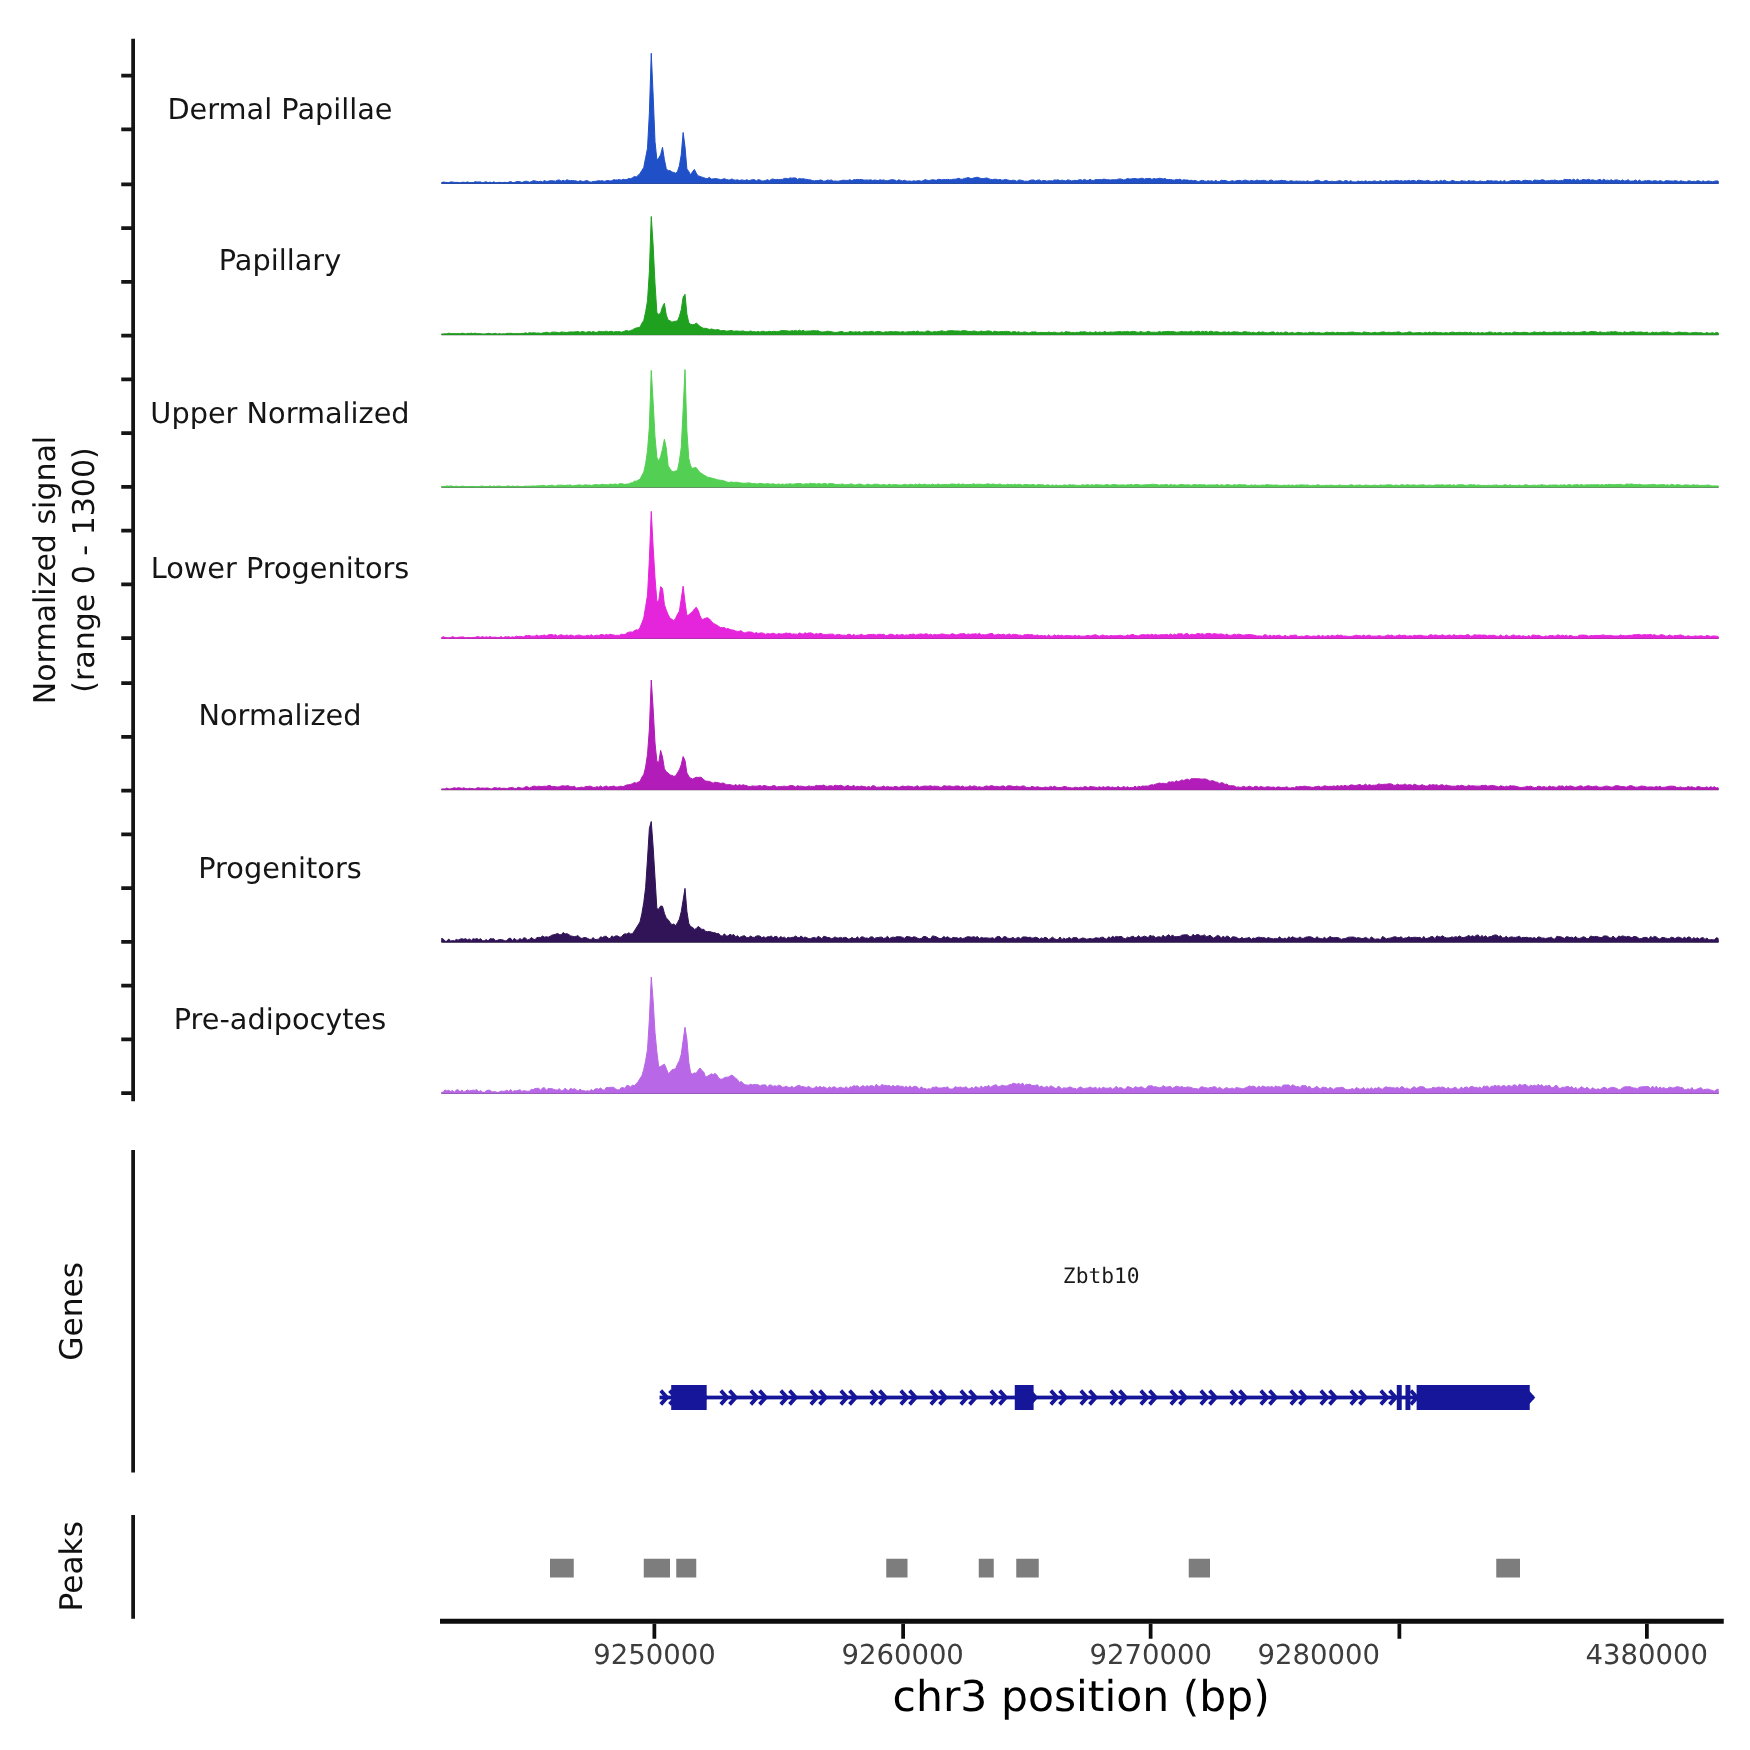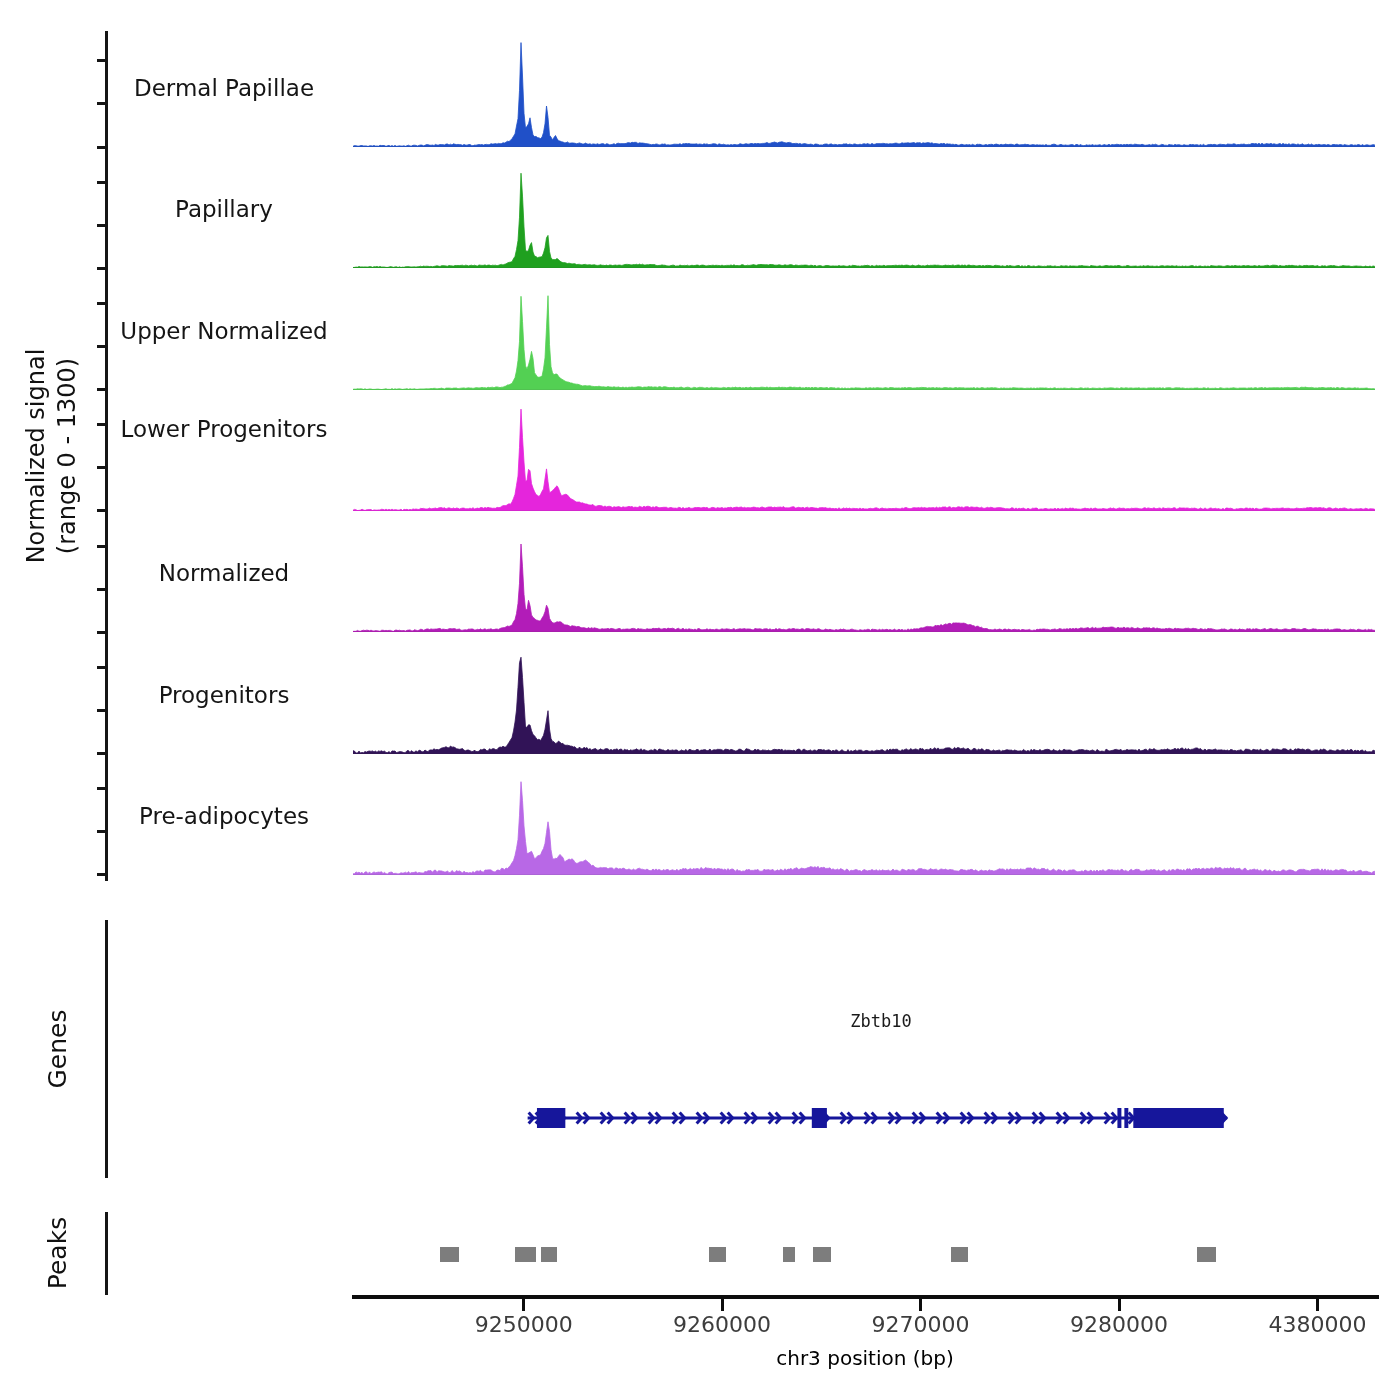--- a/index.html
+++ b/index.html
@@ -15,21 +15,21 @@
   #peaks-label{left:57px;top:1253px;}
   #ylab{position:absolute;left:52px;top:456px;transform:translate(-50%,-50%) rotate(-90deg);
         text-align:center;font-size:24px;color:#111;line-height:1.3;white-space:nowrap;}
   #ylab span{display:block;}
   .tlab{position:absolute;left:98px;width:252px;text-align:center;font-size:23px;color:#151515;}
   .ytick{position:absolute;width:9px;height:3px;background:#151515;left:97px;}
   #xaxis-line{position:absolute;left:352px;top:1295px;width:1027px;height:4px;background:#0d0d0d;}
   .xtick{position:absolute;width:3px;height:12px;background:#0d0d0d;top:1299px;}
   .xticklab{position:absolute;top:1312px;transform:translateX(-50%);font-size:22px;color:#3d3d3d;}
   #x-title{position:absolute;left:865px;top:1358px;transform:translate(-50%,-50%);
-           font-size:20px;color:#000;white-space:nowrap;}
+           font-size:34px;color:#000;white-space:nowrap;}
   #gene-name{position:absolute;left:881px;top:1021px;transform:translate(-50%,-50%);
              font-family:"DejaVu Sans Mono",monospace;font-size:17px;color:#1a1a1a;}
   .tracksvg{position:absolute;left:353px;}
   #gene-svg{position:absolute;left:353px;top:1100px;}
   .peak{position:absolute;top:1247px;height:15px;}
 </style>
 </head>
 <body>
 
 <div id="stage">
@@ -70,21 +70,21 @@
       <polygon points="0,121.5 0.0,121.3 1.5,121.1 3.0,121.2 4.5,120.7 6.0,121.0 7.5,120.7 9.0,120.9 10.5,121.4 12.0,120.8 13.5,121.4 15.0,121.3 16.5,120.9 18.0,121.0 19.5,121.4 21.0,121.4 22.5,121.3 24.0,121.1 25.5,121.1 27.0,121.4 28.5,121.5 30.0,121.4 31.5,121.0 33.0,120.8 34.5,121.3 36.0,121.3 37.5,121.4 39.0,120.6 40.5,121.4 42.0,120.8 43.5,121.2 45.0,120.9 46.5,120.8 48.0,121.1 49.5,121.4 51.0,121.2 52.5,120.9 54.0,120.7 55.5,121.3 57.0,120.8 58.5,121.1 60.0,121.1 61.5,120.8 63.0,121.3 64.5,121.3 66.0,121.1 67.5,120.9 69.0,121.0 70.5,120.9 72.0,120.9 73.5,120.7 75.0,120.9 76.5,120.7 78.0,120.6 79.5,120.6 81.0,120.3 82.5,120.4 84.0,120.9 85.5,120.5 87.0,120.5 88.5,120.1 90.0,120.6 91.5,120.9 93.0,120.1 94.5,120.1 96.0,120.1 97.5,120.2 99.0,120.5 100.5,120.1 102.0,120.1 103.5,120.0 105.0,120.7 106.5,120.4 108.0,120.2 109.5,120.0 111.0,119.9 112.5,120.3 114.0,120.1 115.5,119.8 117.0,120.1 118.5,120.0 120.0,120.4 121.5,120.0 123.0,119.7 124.5,119.7 126.0,120.0 127.5,119.7 129.0,119.4 130.5,119.7 132.0,119.7 133.5,120.0 135.0,119.2 136.5,119.6 138.0,119.4 139.5,119.2 141.0,119.8 142.5,119.0 144.0,118.9 145.5,119.2 147.0,119.6 148.5,119.2 150.0,119.2 151.5,118.4 153.0,118.1 154.5,116.9 156.0,116.9 157.5,116.1 159.0,115.4 160.5,112.4 162.0,109.7 163.5,103.0 165.0,92.5 166.5,73.3 168.0,28.3 169.5,53.5 171.0,81.6 172.5,97.9 174.0,100.9 175.5,97.1 177.0,91.3 178.5,83.4 180.0,90.4 181.5,104.7 183.0,106.9 184.5,109.1 186.0,109.3 187.5,108.8 189.0,108.3 190.5,100.9 192.0,89.9 193.5,59.8 195.0,27.7 196.5,76.6 198.0,98.7 199.5,104.8 201.0,106.8 202.5,106.1 204.0,106.1 205.5,108.2 207.0,110.0 208.5,110.9 210.0,111.9 211.5,112.7 213.0,113.7 214.5,113.9 216.0,114.3 217.5,114.9 219.0,115.1 220.5,115.7 222.0,116.0 223.5,116.2 225.0,116.3 226.5,116.8 228.0,117.4 229.5,117.9 231.0,117.8 232.5,117.6 234.0,118.0 235.5,117.8 237.0,117.8 238.5,118.2 240.0,118.4 241.5,118.6 243.0,118.6 244.5,118.5 246.0,118.2 247.5,118.6 249.0,118.9 250.5,118.7 252.0,119.1 253.5,119.1 255.0,118.6 256.5,118.9 258.0,119.1 259.5,119.2 261.0,118.8 262.5,119.2 264.0,119.3 265.5,118.9 267.0,119.6 268.5,119.5 270.0,119.1 271.5,119.7 273.0,119.2 274.5,119.7 276.0,119.2 277.5,119.3 279.0,119.0 280.5,119.3 282.0,119.3 283.5,119.0 285.0,118.8 286.5,118.8 288.0,119.0 289.5,119.5 291.0,119.1 292.5,119.1 294.0,119.2 295.5,118.6 297.0,119.0 298.5,118.7 300.0,119.3 301.5,118.9 303.0,119.0 304.5,119.4 306.0,118.7 307.5,118.8 309.0,119.5 310.5,118.8 312.0,118.8 313.5,119.0 315.0,119.5 316.5,119.6 318.0,119.5 319.5,119.5 321.0,119.1 322.5,119.8 324.0,119.7 325.5,119.7 327.0,119.3 328.5,119.1 330.0,119.9 331.5,119.9 333.0,119.5 334.5,119.2 336.0,119.4 337.5,120.0 339.0,120.2 340.5,119.4 342.0,119.4 343.5,120.0 345.0,119.8 346.5,119.3 348.0,119.4 349.5,119.4 351.0,120.0 352.5,119.9 354.0,119.6 355.5,120.0 357.0,120.0 358.5,119.3 360.0,120.0 361.5,119.7 363.0,119.7 364.5,119.8 366.0,120.0 367.5,120.0 369.0,120.0 370.5,119.4 372.0,119.8 373.5,120.0 375.0,119.4 376.5,119.6 378.0,120.0 379.5,119.3 381.0,119.8 382.5,119.1 384.0,119.8 385.5,119.6 387.0,119.3 388.5,119.9 390.0,119.7 391.5,119.9 393.0,119.3 394.5,119.8 396.0,119.8 397.5,119.1 399.0,119.9 400.5,119.7 402.0,119.6 403.5,119.6 405.0,119.7 406.5,119.6 408.0,119.2 409.5,119.2 411.0,119.4 412.5,119.6 414.0,119.0 415.5,119.8 417.0,119.2 418.5,119.5 420.0,119.7 421.5,119.6 423.0,119.6 424.5,119.5 426.0,119.0 427.5,119.6 429.0,119.3 430.5,119.4 432.0,119.4 433.5,119.7 435.0,119.6 436.5,119.1 438.0,119.1 439.5,119.6 441.0,119.2 442.5,119.4 444.0,119.7 445.5,119.6 447.0,119.1 448.5,119.9 450.0,119.8 451.5,120.0 453.0,119.3 454.5,119.8 456.0,119.5 457.5,120.0 459.0,119.3 460.5,119.9 462.0,119.4 463.5,119.6 465.0,120.2 466.5,119.6 468.0,119.6 469.5,119.7 471.0,120.0 472.5,119.7 474.0,119.5 475.5,120.3 477.0,119.7 478.5,119.6 480.0,119.9 481.5,119.8 483.0,120.5 484.5,119.9 486.0,119.9 487.5,120.6 489.0,119.9 490.5,120.5 492.0,119.9 493.5,120.6 495.0,120.2 496.5,120.5 498.0,120.0 499.5,120.0 501.0,120.3 502.5,119.7 504.0,120.0 505.5,119.9 507.0,120.1 508.5,120.3 510.0,120.3 511.5,120.3 513.0,119.7 514.5,120.2 516.0,119.9 517.5,119.7 519.0,120.3 520.5,119.7 522.0,120.2 523.5,119.7 525.0,119.8 526.5,119.9 528.0,120.0 529.5,120.2 531.0,120.0 532.5,119.6 534.0,120.0 535.5,120.2 537.0,119.6 538.5,119.5 540.0,119.8 541.5,120.1 543.0,120.0 544.5,120.0 546.0,119.9 547.5,120.2 549.0,119.8 550.5,119.9 552.0,119.5 553.5,120.1 555.0,119.7 556.5,119.5 558.0,119.8 559.5,120.1 561.0,120.0 562.5,119.9 564.0,119.7 565.5,119.8 567.0,119.7 568.5,119.4 570.0,119.5 571.5,119.5 573.0,119.7 574.5,120.1 576.0,119.8 577.5,119.9 579.0,119.8 580.5,119.6 582.0,120.3 583.5,119.5 585.0,120.1 586.5,119.8 588.0,120.2 589.5,120.1 591.0,119.7 592.5,119.5 594.0,119.8 595.5,120.0 597.0,119.8 598.5,119.9 600.0,120.3 601.5,119.8 603.0,119.6 604.5,120.0 606.0,119.8 607.5,119.7 609.0,119.9 610.5,119.7 612.0,120.2 613.5,120.0 615.0,120.0 616.5,120.0 618.0,119.9 619.5,120.0 621.0,119.6 622.5,120.4 624.0,119.8 625.5,120.1 627.0,120.3 628.5,119.6 630.0,119.8 631.5,120.2 633.0,120.2 634.5,119.7 636.0,120.1 637.5,119.8 639.0,119.7 640.5,119.9 642.0,119.8 643.5,119.9 645.0,120.4 646.5,120.5 648.0,119.9 649.5,120.3 651.0,119.9 652.5,120.3 654.0,120.2 655.5,120.3 657.0,120.0 658.5,120.2 660.0,119.7 661.5,119.8 663.0,120.0 664.5,120.0 666.0,120.2 667.5,120.0 669.0,120.1 670.5,120.3 672.0,120.5 673.5,120.2 675.0,120.2 676.5,120.3 678.0,119.9 679.5,120.4 681.0,120.0 682.5,120.5 684.0,120.0 685.5,120.2 687.0,119.9 688.5,119.9 690.0,120.0 691.5,120.1 693.0,119.9 694.5,120.3 696.0,120.6 697.5,120.1 699.0,120.6 700.5,120.0 702.0,119.8 703.5,120.6 705.0,120.3 706.5,120.4 708.0,120.2 709.5,120.4 711.0,120.1 712.5,120.2 714.0,120.4 715.5,120.5 717.0,120.4 718.5,119.9 720.0,120.3 721.5,120.3 723.0,120.5 724.5,120.5 726.0,120.3 727.5,119.8 729.0,120.0 730.5,120.5 732.0,120.1 733.5,120.2 735.0,119.9 736.5,120.5 738.0,120.5 739.5,120.0 741.0,120.2 742.5,120.3 744.0,120.5 745.5,120.2 747.0,120.1 748.5,120.5 750.0,120.4 751.5,119.9 753.0,120.2 754.5,120.1 756.0,120.0 757.5,119.8 759.0,119.9 760.5,120.0 762.0,120.5 763.5,120.0 765.0,120.2 766.5,120.5 768.0,119.7 769.5,119.9 771.0,120.3 772.5,119.8 774.0,119.9 775.5,120.2 777.0,120.0 778.5,119.9 780.0,120.3 781.5,120.1 783.0,120.0 784.5,120.0 786.0,119.8 787.5,120.3 789.0,120.2 790.5,120.1 792.0,120.2 793.5,120.4 795.0,120.0 796.5,119.9 798.0,119.9 799.5,120.0 801.0,119.8 802.5,120.2 804.0,120.0 805.5,120.0 807.0,119.8 808.5,120.3 810.0,119.8 811.5,120.5 813.0,119.9 814.5,119.8 816.0,119.8 817.5,119.8 819.0,120.4 820.5,120.3 822.0,119.9 823.5,119.7 825.0,119.9 826.5,119.8 828.0,120.3 829.5,119.9 831.0,120.2 832.5,120.5 834.0,120.3 835.5,120.4 837.0,120.3 838.5,120.2 840.0,120.4 841.5,120.1 843.0,120.1 844.5,119.9 846.0,120.5 847.5,120.3 849.0,120.4 850.5,119.8 852.0,120.0 853.5,120.5 855.0,119.8 856.5,120.4 858.0,120.4 859.5,120.3 861.0,120.4 862.5,120.0 864.0,120.6 865.5,120.5 867.0,119.8 868.5,119.9 870.0,120.4 871.5,120.4 873.0,120.2 874.5,120.1 876.0,120.4 877.5,120.1 879.0,120.1 880.5,119.7 882.0,120.1 883.5,120.2 885.0,120.4 886.5,120.0 888.0,120.1 889.5,120.0 891.0,120.0 892.5,120.0 894.0,120.4 895.5,119.9 897.0,120.1 898.5,119.8 900.0,120.4 901.5,119.8 903.0,119.7 904.5,120.3 906.0,119.9 907.5,119.8 909.0,119.6 910.5,120.2 912.0,119.6 913.5,120.1 915.0,120.1 916.5,119.8 918.0,119.9 919.5,119.8 921.0,119.8 922.5,119.8 924.0,119.8 925.5,119.7 927.0,120.1 928.5,119.6 930.0,120.1 931.5,119.6 933.0,119.8 934.5,119.4 936.0,119.7 937.5,119.7 939.0,119.8 940.5,119.6 942.0,119.6 943.5,119.4 945.0,119.9 946.5,120.0 948.0,119.2 949.5,119.3 951.0,119.4 952.5,119.1 954.0,119.6 955.5,119.6 957.0,119.7 958.5,119.4 960.0,119.8 961.5,120.0 963.0,119.9 964.5,120.0 966.0,119.7 967.5,119.8 969.0,119.5 970.5,119.5 972.0,120.0 973.5,119.9 975.0,119.8 976.5,119.8 978.0,119.6 979.5,120.1 981.0,119.8 982.5,120.3 984.0,119.5 985.5,119.7 987.0,120.4 988.5,119.6 990.0,119.8 991.5,120.1 993.0,120.4 994.5,120.0 996.0,119.9 997.5,120.0 999.0,120.3 1000.5,120.1 1002.0,119.8 1003.5,120.2 1005.0,119.9 1006.5,120.4 1008.0,120.3 1009.5,120.3 1011.0,120.3 1012.5,120.1 1014.0,120.0 1015.5,120.6 1017.0,120.7 1018.5,120.7 1020.0,120.7 1021.5,120.7 1022,121.5" fill="#53d053" stroke="#53d053" stroke-width="0.8"></polygon>
     </svg>
     <div class="tlab" style="top: 317.66px;">Upper Normalized</div>
     <div class="ytick" style="top: 388.16px;"></div>
     <div class="ytick" style="top: 345.083px;"></div>
     <div class="ytick" style="top: 302.006px;"></div>
     <svg width="1022" height="124" viewBox="0 0 1022 124" class="tracksvg" style="top: 388.99px;">
       <line x1="0" x2="1022" y1="121.5" y2="121.5" stroke="#404040" stroke-width="1.2"></line>
       <polygon points="0,121.5 0.0,121.2 1.5,120.4 3.0,120.8 4.5,121.5 6.0,121.4 7.5,121.1 9.0,120.2 10.5,120.9 12.0,121.5 13.5,120.8 15.0,120.7 16.5,120.5 18.0,120.6 19.5,121.5 21.0,120.9 22.5,121.0 24.0,121.2 25.5,120.9 27.0,121.0 28.5,120.3 30.0,120.4 31.5,120.9 33.0,120.2 34.5,120.9 36.0,120.4 37.5,120.9 39.0,120.2 40.5,120.9 42.0,120.7 43.5,120.7 45.0,121.2 46.5,120.9 48.0,120.2 49.5,121.5 51.0,120.3 52.5,120.6 54.0,120.3 55.5,120.9 57.0,120.4 58.5,120.8 60.0,119.9 61.5,120.3 63.0,120.0 64.5,120.3 66.0,120.5 67.5,119.4 69.0,119.6 70.5,119.4 72.0,119.9 73.5,119.9 75.0,119.9 76.5,119.0 78.0,119.9 79.5,119.5 81.0,119.4 82.5,119.0 84.0,119.8 85.5,118.9 87.0,118.7 88.5,118.6 90.0,119.3 91.5,118.7 93.0,119.9 94.5,119.2 96.0,118.8 97.5,119.3 99.0,119.7 100.5,118.9 102.0,119.8 103.5,119.0 105.0,119.3 106.5,120.0 108.0,119.4 109.5,119.1 111.0,119.1 112.5,119.7 114.0,119.8 115.5,119.7 117.0,119.2 118.5,119.7 120.0,118.7 121.5,119.9 123.0,119.5 124.5,119.1 126.0,119.6 127.5,118.6 129.0,118.6 130.5,119.3 132.0,118.5 133.5,119.1 135.0,118.3 136.5,118.8 138.0,119.0 139.5,119.3 141.0,119.2 142.5,119.3 144.0,118.4 145.5,118.5 147.0,118.6 148.5,117.4 150.0,116.7 151.5,116.5 153.0,116.7 154.5,115.5 156.0,114.8 157.5,115.2 159.0,113.0 160.5,109.4 162.0,105.4 163.5,96.3 165.0,87.1 166.5,58.4 168.0,20.1 169.5,48.6 171.0,73.1 172.5,92.3 174.0,91.5 175.5,80.3 177.0,81.8 178.5,94.6 180.0,99.1 181.5,102.6 183.0,105.6 184.5,106.4 186.0,107.5 187.5,105.6 189.0,102.4 190.5,99.9 192.0,90.0 193.5,79.9 195.0,92.7 196.5,103.4 198.0,103.0 199.5,101.4 201.0,100.3 202.5,98.2 204.0,96.8 205.5,99.2 207.0,103.6 208.5,106.7 210.0,106.2 211.5,105.5 213.0,105.2 214.5,106.1 216.0,107.8 217.5,109.5 219.0,110.3 220.5,111.1 222.0,112.2 223.5,113.0 225.0,113.1 226.5,113.0 228.0,114.1 229.5,113.8 231.0,114.6 232.5,114.9 234.0,115.1 235.5,115.8 237.0,116.1 238.5,116.0 240.0,115.5 241.5,117.0 243.0,117.4 244.5,116.7 246.0,116.5 247.5,116.6 249.0,116.9 250.5,117.8 252.0,117.0 253.5,117.9 255.0,117.4 256.5,117.3 258.0,117.7 259.5,118.6 261.0,117.7 262.5,118.1 264.0,118.0 265.5,117.5 267.0,118.1 268.5,118.6 270.0,117.8 271.5,118.2 273.0,118.2 274.5,117.8 276.0,117.4 277.5,117.8 279.0,117.5 280.5,118.4 282.0,118.1 283.5,118.3 285.0,118.5 286.5,117.3 288.0,117.9 289.5,118.3 291.0,117.2 292.5,118.0 294.0,117.3 295.5,117.3 297.0,117.7 298.5,118.6 300.0,117.8 301.5,118.4 303.0,117.6 304.5,118.0 306.0,118.8 307.5,118.6 309.0,118.5 310.5,118.3 312.0,118.3 313.5,118.3 315.0,119.3 316.5,118.7 318.0,118.5 319.5,118.9 321.0,119.2 322.5,119.1 324.0,119.4 325.5,118.4 327.0,118.5 328.5,119.6 330.0,118.5 331.5,119.6 333.0,119.1 334.5,119.1 336.0,118.4 337.5,119.2 339.0,119.4 340.5,119.0 342.0,118.6 343.5,118.6 345.0,118.5 346.5,118.5 348.0,119.1 349.5,118.5 351.0,118.4 352.5,118.7 354.0,118.4 355.5,119.4 357.0,119.4 358.5,118.5 360.0,118.4 361.5,118.8 363.0,119.4 364.5,118.6 366.0,119.1 367.5,118.9 369.0,118.5 370.5,119.3 372.0,118.9 373.5,119.1 375.0,118.5 376.5,118.5 378.0,118.2 379.5,119.1 381.0,118.6 382.5,118.3 384.0,118.1 385.5,118.6 387.0,118.2 388.5,118.0 390.0,119.0 391.5,118.3 393.0,119.1 394.5,118.6 396.0,118.8 397.5,118.8 399.0,118.5 400.5,118.1 402.0,118.3 403.5,118.7 405.0,118.7 406.5,119.0 408.0,118.2 409.5,118.0 411.0,118.8 412.5,118.9 414.0,118.4 415.5,118.0 417.0,118.0 418.5,117.9 420.0,118.8 421.5,118.1 423.0,118.6 424.5,118.2 426.0,118.2 427.5,118.0 429.0,118.5 430.5,117.6 432.0,118.9 433.5,118.7 435.0,118.9 436.5,118.7 438.0,118.2 439.5,117.8 441.0,117.8 442.5,119.1 444.0,118.8 445.5,118.3 447.0,118.7 448.5,118.8 450.0,118.3 451.5,119.2 453.0,118.6 454.5,118.2 456.0,119.2 457.5,118.5 459.0,118.5 460.5,118.7 462.0,119.1 463.5,119.1 465.0,119.6 466.5,118.7 468.0,118.8 469.5,118.5 471.0,118.9 472.5,118.6 474.0,119.3 475.5,119.3 477.0,119.0 478.5,119.6 480.0,119.4 481.5,119.7 483.0,119.4 484.5,120.1 486.0,118.8 487.5,120.0 489.0,119.9 490.5,118.9 492.0,119.7 493.5,119.0 495.0,119.7 496.5,119.1 498.0,119.9 499.5,119.4 501.0,119.4 502.5,119.6 504.0,119.6 505.5,119.9 507.0,119.1 508.5,120.0 510.0,119.4 511.5,119.9 513.0,119.9 514.5,120.0 516.0,119.6 517.5,119.3 519.0,119.8 520.5,119.5 522.0,119.0 523.5,118.8 525.0,119.4 526.5,120.0 528.0,119.3 529.5,119.0 531.0,119.8 532.5,119.4 534.0,120.0 535.5,119.4 537.0,119.6 538.5,119.6 540.0,119.5 541.5,119.5 543.0,119.2 544.5,119.5 546.0,119.8 547.5,119.8 549.0,119.0 550.5,119.4 552.0,118.7 553.5,118.5 555.0,119.4 556.5,119.5 558.0,119.7 559.5,118.9 561.0,118.7 562.5,118.8 564.0,118.9 565.5,118.6 567.0,119.1 568.5,118.3 570.0,119.1 571.5,118.5 573.0,119.1 574.5,119.0 576.0,118.7 577.5,118.8 579.0,118.8 580.5,118.5 582.0,119.2 583.5,118.1 585.0,119.2 586.5,118.3 588.0,118.9 589.5,118.0 591.0,118.1 592.5,117.9 594.0,119.1 595.5,118.0 597.0,117.7 598.5,119.1 600.0,118.4 601.5,118.5 603.0,118.9 604.5,117.9 606.0,117.8 607.5,118.3 609.0,117.9 610.5,118.8 612.0,117.9 613.5,117.7 615.0,117.8 616.5,118.5 618.0,117.9 619.5,118.0 621.0,118.4 622.5,118.3 624.0,118.1 625.5,118.6 627.0,119.1 628.5,118.2 630.0,119.2 631.5,119.3 633.0,118.9 634.5,118.3 636.0,119.0 637.5,118.3 639.0,118.5 640.5,119.0 642.0,119.2 643.5,118.8 645.0,118.7 646.5,118.6 648.0,118.8 649.5,119.0 651.0,119.3 652.5,119.8 654.0,119.7 655.5,119.8 657.0,119.9 658.5,118.8 660.0,118.9 661.5,120.1 663.0,119.0 664.5,120.0 666.0,119.2 667.5,119.7 669.0,119.4 670.5,119.1 672.0,120.0 673.5,120.2 675.0,119.3 676.5,120.1 678.0,120.3 679.5,119.2 681.0,119.4 682.5,119.1 684.0,119.1 685.5,120.4 687.0,120.1 688.5,119.9 690.0,120.2 691.5,119.6 693.0,119.5 694.5,119.9 696.0,120.2 697.5,119.8 699.0,120.0 700.5,120.0 702.0,119.2 703.5,120.3 705.0,119.3 706.5,120.1 708.0,119.9 709.5,119.4 711.0,120.2 712.5,119.1 714.0,119.7 715.5,119.8 717.0,119.0 718.5,119.4 720.0,119.1 721.5,119.9 723.0,119.8 724.5,120.0 726.0,120.1 727.5,120.2 729.0,119.9 730.5,119.5 732.0,119.1 733.5,119.5 735.0,119.6 736.5,119.9 738.0,119.0 739.5,120.0 741.0,119.4 742.5,119.1 744.0,119.9 745.5,119.9 747.0,119.9 748.5,119.9 750.0,119.5 751.5,119.7 753.0,120.1 754.5,120.0 756.0,119.5 757.5,118.9 759.0,119.7 760.5,119.0 762.0,119.9 763.5,119.9 765.0,119.4 766.5,118.9 768.0,119.5 769.5,119.3 771.0,119.2 772.5,119.9 774.0,119.7 775.5,119.6 777.0,119.9 778.5,119.2 780.0,119.5 781.5,119.3 783.0,119.2 784.5,119.3 786.0,119.8 787.5,119.8 789.0,120.0 790.5,119.1 792.0,118.7 793.5,119.5 795.0,118.9 796.5,119.2 798.0,119.6 799.5,119.4 801.0,118.8 802.5,119.6 804.0,119.7 805.5,119.2 807.0,119.0 808.5,119.9 810.0,118.7 811.5,119.3 813.0,119.6 814.5,119.2 816.0,119.2 817.5,119.4 819.0,119.6 820.5,118.8 822.0,118.8 823.5,120.0 825.0,119.7 826.5,118.7 828.0,119.1 829.5,119.0 831.0,119.0 832.5,119.2 834.0,119.0 835.5,119.2 837.0,119.8 838.5,119.2 840.0,119.4 841.5,119.1 843.0,119.5 844.5,120.0 846.0,120.1 847.5,118.9 849.0,119.9 850.5,120.1 852.0,118.9 853.5,120.0 855.0,120.2 856.5,119.3 858.0,118.9 859.5,119.7 861.0,119.7 862.5,119.3 864.0,120.1 865.5,119.5 867.0,120.2 868.5,120.3 870.0,119.4 871.5,120.4 873.0,119.0 874.5,119.1 876.0,119.5 877.5,119.2 879.0,119.6 880.5,120.3 882.0,120.4 883.5,119.7 885.0,120.1 886.5,119.5 888.0,119.4 889.5,119.5 891.0,120.1 892.5,119.1 894.0,119.0 895.5,119.7 897.0,119.1 898.5,119.8 900.0,119.1 901.5,120.2 903.0,119.2 904.5,119.7 906.0,120.2 907.5,120.1 909.0,120.1 910.5,119.2 912.0,119.1 913.5,119.0 915.0,119.2 916.5,119.3 918.0,120.1 919.5,119.4 921.0,119.5 922.5,119.4 924.0,119.3 925.5,119.4 927.0,119.4 928.5,119.1 930.0,118.9 931.5,119.5 933.0,119.4 934.5,119.3 936.0,119.3 937.5,119.7 939.0,119.8 940.5,119.8 942.0,119.7 943.5,119.0 945.0,119.4 946.5,119.5 948.0,119.6 949.5,119.4 951.0,119.2 952.5,119.3 954.0,118.7 955.5,118.8 957.0,118.6 958.5,118.5 960.0,119.2 961.5,118.8 963.0,118.7 964.5,118.9 966.0,118.7 967.5,118.5 969.0,119.2 970.5,118.7 972.0,119.4 973.5,119.8 975.0,119.0 976.5,118.7 978.0,119.1 979.5,119.9 981.0,119.8 982.5,119.0 984.0,119.5 985.5,120.0 987.0,119.3 988.5,119.5 990.0,119.2 991.5,118.9 993.0,119.4 994.5,120.0 996.0,120.2 997.5,119.5 999.0,120.1 1000.5,120.2 1002.0,120.0 1003.5,119.7 1005.0,120.0 1006.5,119.8 1008.0,119.6 1009.5,120.0 1011.0,120.2 1012.5,119.3 1014.0,119.7 1015.5,120.2 1017.0,119.8 1018.5,119.8 1020.0,119.9 1021.5,120.1 1022,121.5" fill="#e525dc" stroke="#e525dc" stroke-width="0.8"></polygon>
     </svg>
-    <div class="tlab" style="top: 416px;">Lower Progenitors</div>
+    <div class="tlab" style="top: 442px;">Lower Progenitors</div>
     <div class="ytick" style="top: 509.49px;"></div>
     <div class="ytick" style="top: 466.413px;"></div>
     <div class="ytick" style="top: 423.336px;"></div>
     <svg width="1022" height="124" viewBox="0 0 1022 124" class="tracksvg" style="top: 510.32px;">
       <line x1="0" x2="1022" y1="121.5" y2="121.5" stroke="#404040" stroke-width="1.2"></line>
       <polygon points="0,121.5 0.0,121.4 1.5,121.3 3.0,121.3 4.5,120.4 6.0,121.2 7.5,121.2 9.0,120.6 10.5,120.2 12.0,120.6 13.5,120.2 15.0,120.3 16.5,120.8 18.0,120.2 19.5,120.8 21.0,121.1 22.5,120.6 24.0,120.8 25.5,120.9 27.0,121.4 28.5,120.3 30.0,120.2 31.5,120.6 33.0,120.4 34.5,120.6 36.0,120.4 37.5,120.4 39.0,121.1 40.5,121.3 42.0,120.2 43.5,120.1 45.0,120.6 46.5,120.2 48.0,120.7 49.5,120.6 51.0,120.6 52.5,121.1 54.0,120.3 55.5,120.1 57.0,119.9 58.5,120.7 60.0,120.9 61.5,119.7 63.0,120.2 64.5,120.6 66.0,120.3 67.5,119.3 69.0,119.4 70.5,120.3 72.0,119.7 73.5,119.0 75.0,118.9 76.5,119.5 78.0,118.9 79.5,119.2 81.0,119.2 82.5,119.0 84.0,119.1 85.5,118.6 87.0,118.4 88.5,119.4 90.0,119.1 91.5,119.3 93.0,119.6 94.5,119.4 96.0,118.8 97.5,118.6 99.0,118.9 100.5,118.6 102.0,118.7 103.5,119.4 105.0,119.3 106.5,119.0 108.0,120.3 109.5,120.2 111.0,119.9 112.5,119.7 114.0,120.1 115.5,119.1 117.0,119.2 118.5,118.9 120.0,119.1 121.5,119.9 123.0,119.9 124.5,119.3 126.0,119.8 127.5,118.8 129.0,119.9 130.5,119.3 132.0,118.8 133.5,119.7 135.0,119.3 136.5,119.2 138.0,118.8 139.5,119.5 141.0,119.6 142.5,119.1 144.0,119.0 145.5,119.4 147.0,118.6 148.5,117.9 150.0,117.8 151.5,117.5 153.0,116.9 154.5,116.0 156.0,116.5 157.5,115.7 159.0,115.1 160.5,111.7 162.0,109.6 163.5,103.6 165.0,93.4 166.5,73.2 168.0,34.0 169.5,56.8 171.0,84.3 172.5,99.1 174.0,99.9 175.5,90.3 177.0,95.6 178.5,104.9 180.0,107.4 181.5,108.4 183.0,110.0 184.5,110.3 186.0,111.0 187.5,110.8 189.0,108.1 190.5,105.7 192.0,101.7 193.5,95.2 195.0,98.3 196.5,108.3 198.0,111.0 199.5,112.6 201.0,113.2 202.5,112.5 204.0,111.8 205.5,112.0 207.0,111.7 208.5,112.2 210.0,113.8 211.5,114.8 213.0,115.0 214.5,115.1 216.0,115.8 217.5,116.6 219.0,115.7 220.5,116.0 222.0,116.2 223.5,116.8 225.0,116.4 226.5,116.7 228.0,117.8 229.5,117.7 231.0,117.7 232.5,118.1 234.0,118.6 235.5,117.6 237.0,118.6 238.5,117.7 240.0,118.4 241.5,117.8 243.0,118.3 244.5,118.5 246.0,119.3 247.5,119.2 249.0,118.7 250.5,118.9 252.0,118.9 253.5,118.8 255.0,118.4 256.5,119.1 258.0,118.4 259.5,118.6 261.0,119.1 262.5,119.4 264.0,119.2 265.5,118.5 267.0,118.6 268.5,119.7 270.0,119.2 271.5,119.3 273.0,119.1 274.5,118.9 276.0,119.3 277.5,119.1 279.0,118.5 280.5,118.4 282.0,118.8 283.5,119.6 285.0,118.5 286.5,119.0 288.0,118.9 289.5,119.2 291.0,119.5 292.5,119.4 294.0,118.7 295.5,119.1 297.0,119.1 298.5,119.1 300.0,118.3 301.5,118.6 303.0,118.5 304.5,118.5 306.0,118.0 307.5,118.9 309.0,119.2 310.5,118.6 312.0,118.6 313.5,119.1 315.0,118.1 316.5,118.5 318.0,118.6 319.5,118.2 321.0,118.7 322.5,119.5 324.0,118.8 325.5,118.3 327.0,119.4 328.5,119.2 330.0,118.3 331.5,119.5 333.0,119.0 334.5,119.4 336.0,118.8 337.5,119.2 339.0,119.4 340.5,119.8 342.0,119.1 343.5,119.9 345.0,118.6 346.5,118.7 348.0,119.8 349.5,119.7 351.0,119.7 352.5,119.5 354.0,118.8 355.5,119.7 357.0,119.1 358.5,119.6 360.0,119.6 361.5,119.8 363.0,119.1 364.5,119.3 366.0,120.0 367.5,119.4 369.0,118.8 370.5,119.2 372.0,119.2 373.5,118.8 375.0,119.1 376.5,119.2 378.0,119.7 379.5,119.2 381.0,118.6 382.5,119.8 384.0,119.3 385.5,119.0 387.0,118.8 388.5,119.0 390.0,118.9 391.5,118.6 393.0,119.2 394.5,118.9 396.0,119.0 397.5,119.1 399.0,119.8 400.5,119.8 402.0,118.5 403.5,118.8 405.0,119.0 406.5,118.7 408.0,119.0 409.5,119.5 411.0,118.9 412.5,118.8 414.0,118.8 415.5,119.6 417.0,118.8 418.5,119.7 420.0,119.5 421.5,119.6 423.0,118.5 424.5,119.6 426.0,118.7 427.5,119.0 429.0,119.7 430.5,119.3 432.0,119.8 433.5,119.8 435.0,119.1 436.5,118.7 438.0,119.3 439.5,118.6 441.0,118.6 442.5,119.2 444.0,119.1 445.5,119.2 447.0,119.6 448.5,118.8 450.0,118.8 451.5,119.8 453.0,118.7 454.5,118.6 456.0,118.8 457.5,119.2 459.0,119.3 460.5,118.8 462.0,119.4 463.5,119.4 465.0,118.7 466.5,118.9 468.0,119.9 469.5,120.0 471.0,120.1 472.5,119.0 474.0,119.6 475.5,119.8 477.0,119.3 478.5,119.8 480.0,120.1 481.5,120.2 483.0,119.6 484.5,119.9 486.0,119.9 487.5,119.1 489.0,119.8 490.5,119.0 492.0,119.7 493.5,120.0 495.0,120.0 496.5,119.9 498.0,119.2 499.5,119.2 501.0,119.9 502.5,119.9 504.0,120.3 505.5,120.4 507.0,119.7 508.5,120.0 510.0,120.3 511.5,119.7 513.0,120.1 514.5,119.3 516.0,119.4 517.5,120.4 519.0,119.1 520.5,119.4 522.0,119.5 523.5,119.8 525.0,120.2 526.5,119.3 528.0,120.2 529.5,119.3 531.0,120.0 532.5,119.5 534.0,119.3 535.5,120.0 537.0,119.6 538.5,120.0 540.0,120.1 541.5,119.1 543.0,120.3 544.5,120.0 546.0,119.2 547.5,120.1 549.0,119.4 550.5,120.2 552.0,119.9 553.5,120.2 555.0,118.9 556.5,119.9 558.0,119.0 559.5,119.5 561.0,118.8 562.5,118.9 564.0,118.8 565.5,118.9 567.0,118.1 568.5,117.8 570.0,118.0 571.5,117.3 573.0,116.8 574.5,116.4 576.0,116.8 577.5,116.6 579.0,117.0 580.5,116.9 582.0,115.4 583.5,115.7 585.0,115.4 586.5,115.8 588.0,114.6 589.5,115.5 591.0,114.8 592.5,113.9 594.0,114.5 595.5,113.6 597.0,113.3 598.5,114.2 600.0,112.9 601.5,113.0 603.0,112.9 604.5,113.0 606.0,113.0 607.5,113.2 609.0,113.3 610.5,113.1 612.0,113.4 613.5,114.1 615.0,115.0 616.5,114.5 618.0,114.8 619.5,115.6 621.0,115.8 622.5,116.9 624.0,116.1 625.5,116.4 627.0,117.6 628.5,117.2 630.0,118.5 631.5,118.6 633.0,118.5 634.5,118.8 636.0,119.8 637.5,119.5 639.0,119.9 640.5,119.7 642.0,119.0 643.5,119.8 645.0,119.6 646.5,119.0 648.0,119.5 649.5,120.1 651.0,119.1 652.5,119.1 654.0,120.0 655.5,119.1 657.0,119.6 658.5,119.9 660.0,119.6 661.5,119.3 663.0,119.7 664.5,119.8 666.0,119.6 667.5,120.3 669.0,119.5 670.5,119.6 672.0,120.1 673.5,119.9 675.0,119.9 676.5,119.4 678.0,120.4 679.5,120.4 681.0,120.0 682.5,120.3 684.0,119.2 685.5,119.6 687.0,119.1 688.5,119.3 690.0,119.0 691.5,119.0 693.0,119.4 694.5,119.3 696.0,119.8 697.5,120.0 699.0,119.4 700.5,119.3 702.0,118.9 703.5,119.7 705.0,119.4 706.5,118.6 708.0,118.9 709.5,119.4 711.0,119.0 712.5,119.2 714.0,118.7 715.5,119.2 717.0,118.4 718.5,119.1 720.0,118.4 721.5,119.0 723.0,118.2 724.5,118.9 726.0,118.8 727.5,117.9 729.0,118.0 730.5,118.4 732.0,118.3 733.5,117.9 735.0,117.6 736.5,118.6 738.0,118.2 739.5,117.3 741.0,118.6 742.5,117.6 744.0,118.4 745.5,118.2 747.0,118.2 748.5,118.0 750.0,117.1 751.5,117.5 753.0,117.6 754.5,117.4 756.0,117.4 757.5,117.1 759.0,117.0 760.5,117.3 762.0,118.2 763.5,118.2 765.0,117.3 766.5,118.0 768.0,117.9 769.5,118.0 771.0,117.1 772.5,118.2 774.0,117.8 775.5,117.8 777.0,118.4 778.5,117.4 780.0,117.9 781.5,118.6 783.0,118.6 784.5,117.7 786.0,118.3 787.5,118.8 789.0,118.8 790.5,117.7 792.0,118.1 793.5,117.7 795.0,118.1 796.5,117.8 798.0,118.8 799.5,117.9 801.0,117.8 802.5,118.7 804.0,118.0 805.5,118.5 807.0,118.7 808.5,119.0 810.0,118.9 811.5,119.0 813.0,118.4 814.5,118.8 816.0,118.2 817.5,118.5 819.0,119.1 820.5,119.2 822.0,118.1 823.5,118.8 825.0,118.6 826.5,118.7 828.0,118.9 829.5,118.9 831.0,118.9 832.5,118.3 834.0,118.4 835.5,118.2 837.0,118.9 838.5,118.7 840.0,118.3 841.5,118.5 843.0,118.7 844.5,119.2 846.0,119.6 847.5,118.6 849.0,119.0 850.5,119.5 852.0,118.9 853.5,119.5 855.0,118.5 856.5,118.8 858.0,118.7 859.5,119.0 861.0,119.4 862.5,119.8 864.0,120.0 865.5,119.8 867.0,119.7 868.5,119.0 870.0,119.3 871.5,118.9 873.0,119.6 874.5,120.1 876.0,119.9 877.5,119.0 879.0,119.1 880.5,119.8 882.0,119.2 883.5,119.7 885.0,119.9 886.5,118.8 888.0,119.6 889.5,119.3 891.0,119.7 892.5,119.9 894.0,118.7 895.5,119.0 897.0,118.7 898.5,119.8 900.0,118.8 901.5,119.3 903.0,118.7 904.5,119.0 906.0,119.6 907.5,119.8 909.0,119.4 910.5,118.9 912.0,118.6 913.5,119.7 915.0,119.4 916.5,118.8 918.0,118.6 919.5,119.1 921.0,119.4 922.5,119.1 924.0,118.8 925.5,119.6 927.0,119.8 928.5,119.7 930.0,119.4 931.5,118.9 933.0,118.9 934.5,119.3 936.0,119.7 937.5,119.6 939.0,118.7 940.5,118.5 942.0,118.7 943.5,119.2 945.0,119.2 946.5,119.3 948.0,119.8 949.5,119.1 951.0,118.6 952.5,118.6 954.0,119.4 955.5,119.7 957.0,119.7 958.5,119.3 960.0,118.8 961.5,119.0 963.0,119.1 964.5,119.7 966.0,119.6 967.5,119.5 969.0,119.6 970.5,119.8 972.0,119.1 973.5,119.7 975.0,118.9 976.5,120.1 978.0,119.8 979.5,119.7 981.0,119.2 982.5,119.0 984.0,118.9 985.5,119.0 987.0,119.1 988.5,120.1 990.0,119.9 991.5,119.5 993.0,120.1 994.5,120.1 996.0,120.0 997.5,119.2 999.0,119.8 1000.5,119.4 1002.0,120.0 1003.5,120.3 1005.0,119.2 1006.5,119.4 1008.0,119.9 1009.5,120.1 1011.0,120.1 1012.5,119.4 1014.0,120.4 1015.5,119.3 1017.0,120.0 1018.5,119.4 1020.0,120.3 1021.5,120.1 1022,121.5" fill="#b21cb8" stroke="#b21cb8" stroke-width="0.8"></polygon>
     </svg>
     <div class="tlab" style="top: 560.32px;">Normalized</div>
     <div class="ytick" style="top: 630.82px;"></div>
     <div class="ytick" style="top: 587.743px;"></div>
@@ -105,21 +105,21 @@
     <div class="ytick" style="top: 873.48px;"></div>
     <div class="ytick" style="top: 830.403px;"></div>
     <div class="ytick" style="top: 787.326px;"></div>
     <div class="xtick" style="left: 522.164px;"></div>
     <div class="xticklab" style="left: 523.664px;">9250000</div>
     <div class="xtick" style="left: 720.611px;"></div>
     <div class="xticklab" style="left: 722.111px;">9260000</div>
     <div class="xtick" style="left: 919.057px;"></div>
     <div class="xticklab" style="left: 920.557px;">9270000</div>
     <div class="xtick" style="left: 1117.5px;"></div>
-    <div class="xticklab" style="left: 1119px;">9280000</div>
+    <div class="xticklab" style="left: 1055px;">9280000</div>
     <div class="xtick" style="left: 1315.95px;"></div>
     <div class="xticklab" style="left: 1317.45px;">4380000</div>
     <svg width="1022" height="40" viewBox="0 0 1022 40" id="gene-svg">
       <rect x="174.63300970873786" y="16.5" width="699.5242718446603" height="3" fill="#16169b"></rect>
       <path d="M 175.63300970873786 12.5 L 180.63300970873786 18 L 175.63300970873786 23.5" fill="none" stroke="#16169b" stroke-width="3"></path>
       <path d="M 182.63300970873786 12.5 L 187.63300970873786 18 L 182.63300970873786 23.5" fill="none" stroke="#16169b" stroke-width="3"></path>
       <path d="M 199.63300970873786 12.5 L 204.63300970873786 18 L 199.63300970873786 23.5" fill="none" stroke="#16169b" stroke-width="3"></path>
       <path d="M 206.63300970873786 12.5 L 211.63300970873786 18 L 206.63300970873786 23.5" fill="none" stroke="#16169b" stroke-width="3"></path>
       <path d="M 223.63300970873786 12.5 L 228.63300970873786 18 L 223.63300970873786 23.5" fill="none" stroke="#16169b" stroke-width="3"></path>
       <path d="M 230.63300970873786 12.5 L 235.63300970873786 18 L 230.63300970873786 23.5" fill="none" stroke="#16169b" stroke-width="3"></path>

